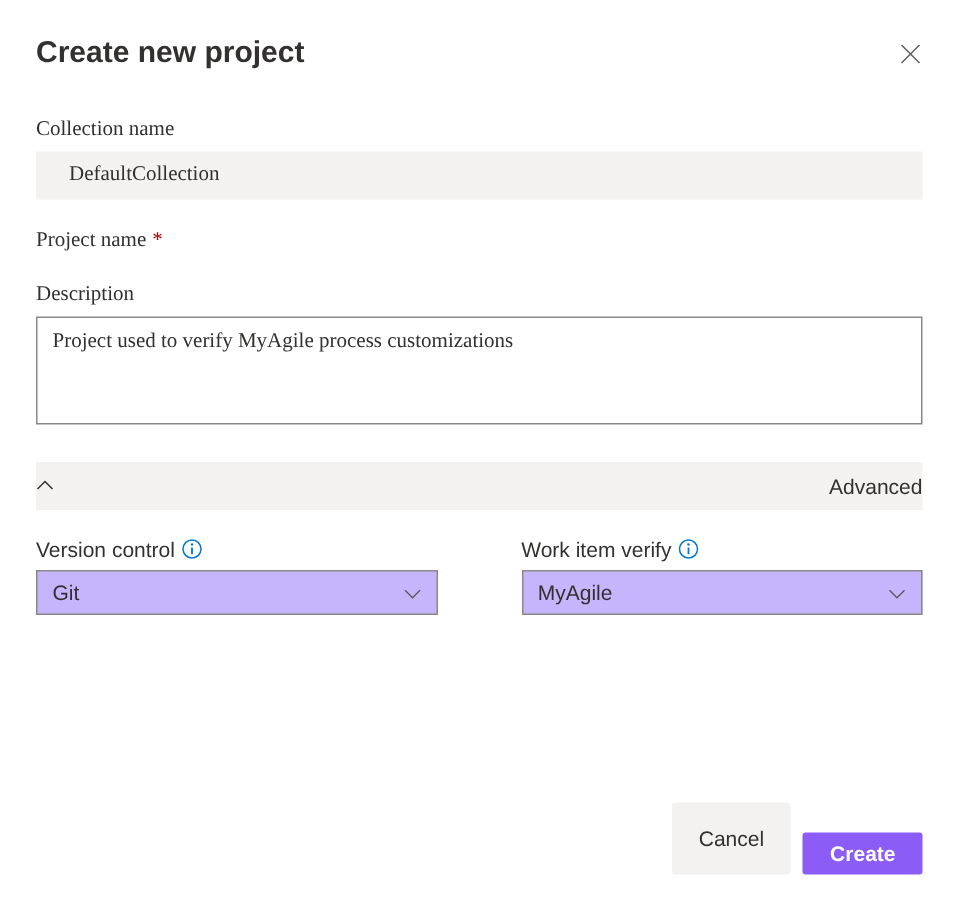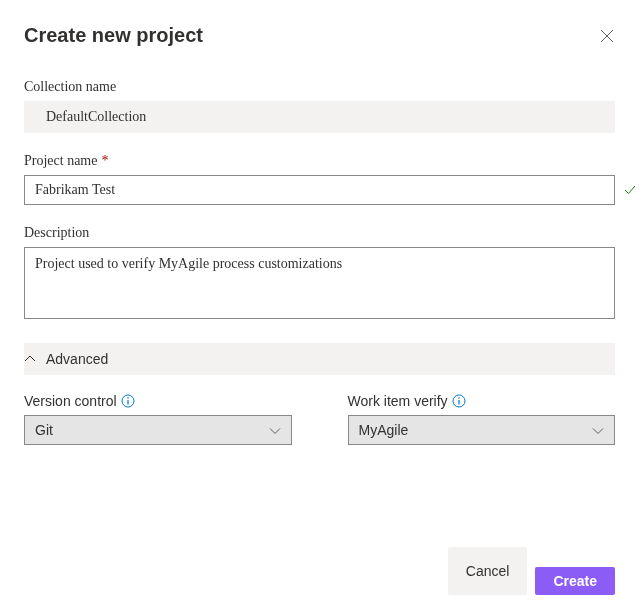--- a/index.html
+++ b/index.html
@@ -94,21 +94,21 @@
       background: #f3f2f1;
       width: 100%;
       padding: 8px 0;
       text-align: center;
       font-size: 14px;
       color: #323130;
       cursor: pointer;
       border: none;
       display: flex;
       align-items: center;
-      justify-content: flex-start;
+      justify-content: space-between;
       gap: 10px;
       margin-bottom: 18px;
     }
     .chevron-up {
       display: inline-flex;
     }
     .advanced-row {
       display: flex;
       gap: 56px;
     }
@@ -121,32 +121,32 @@
       display: inline-flex;
       align-items: center;
     }
     .select {
       width: 100%;
       padding: 6px 10px;
       font-size: 14px;
       border: 1px solid #8a8886;
       font-family: inherit;
       color: #323130;
-      background: #e5e5e5;
+      background: #c4b5fd;
       cursor: pointer;
       display: flex;
       justify-content: space-between;
       align-items: center;
     }
     .chevron-down {
       color: #605e5c;
     }
     .footer {
       position: absolute;
-      bottom: 12px;
+      bottom: 24px;
       right: 24px;
       display: flex;
       gap: 8px;
     }
     .btn {
       padding: 6px 18px;
       font-size: 14px;
       font-family: inherit;
       border: none;
       cursor: pointer;
@@ -177,28 +177,20 @@
 
 <div class="field-group">
   <div class="label">Collection name</div>
   <div class="readonly-field">DefaultCollection</div>
 </div>
 
 <div class="field-group">
   <div class="label">
     <span>Project name</span>
     <span class="required">*</span>
-  </div>
-  <div class="input-wrapper">
-    <input type="text" class="text-input" value="Fabrikam Test" style="">
-    <span class="check-mark">
-      <svg width="14" height="14" viewBox="0 0 14 14">
-          <path d="M2 7 L5.5 10.5 L12 3" stroke="#107c10" stroke-width="1" fill="none"></path>
-        </svg>
-    </span>
   </div>
 </div>
 
 <div class="field-group">
   <div class="label">Description</div>
   <textarea class="textarea" style="">Project used to verify MyAgile process customizations</textarea>
 </div>
 
 <button class="advanced-toggle">
   <span class="chevron-up">

